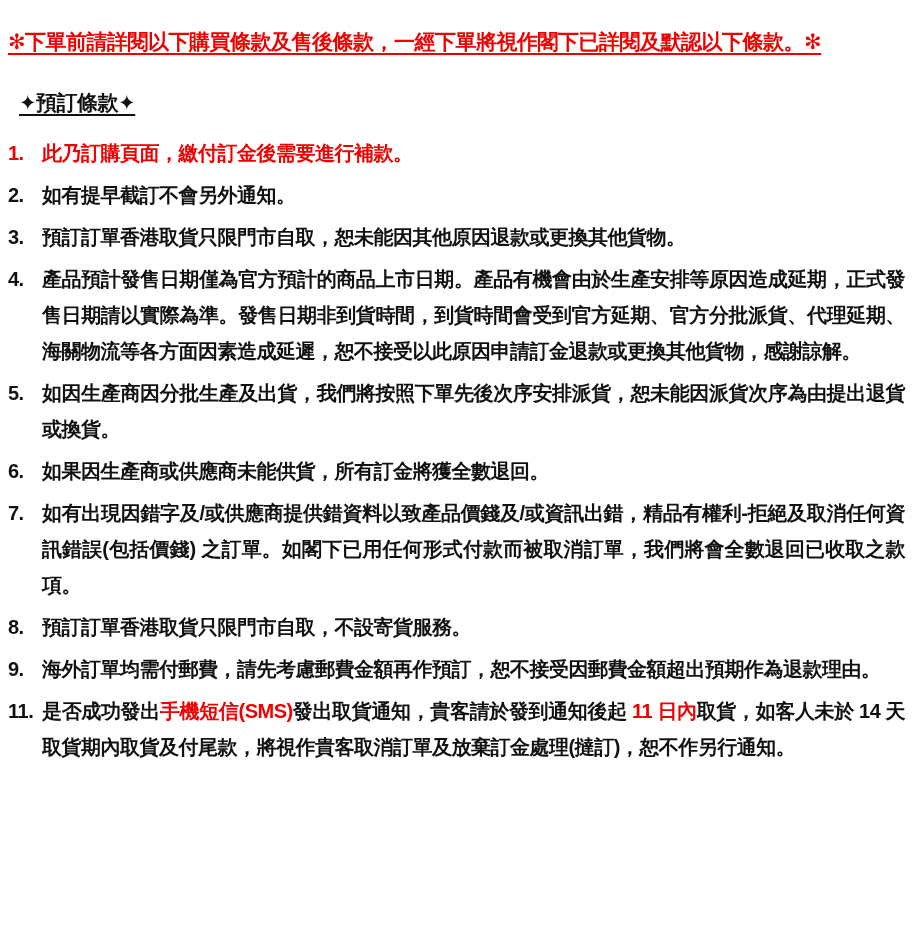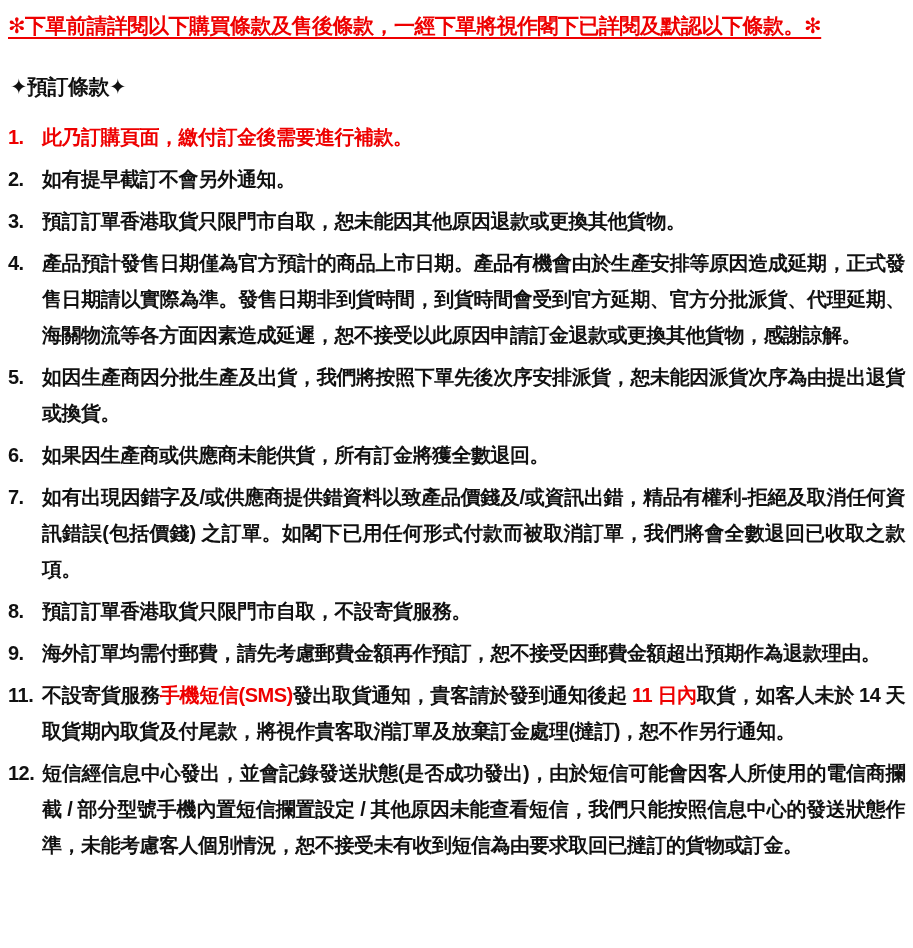--- a/index.html
+++ b/index.html
@@ -17,35 +17,36 @@
     min-height: 948px;
     box-sizing: border-box;
     font-family: "Liberation Sans", "DejaVu Sans", sans-serif;
     font-weight: 700;
     color: var(--text);
   }
   .page {
     padding: 10px 8px 10px 8px;
   }
   .notice {
-    margin: 0 0 4px 0;
+    margin: 16px 0 4px 0;
     font-size: 21px;
     line-height: 1.5;
     color: var(--red);
     text-decoration: underline;
     text-underline-offset: 4px;
     text-decoration-thickness: 2px;
     letter-spacing: -0.5px;
   }
   .section-title {
-    margin: 26px 0 18px 2px;
+    margin: 26px 0 18px 11px;
     font-size: 21px;
     line-height: 1.4;
     color: var(--text);
     display: inline-block;
+    text-decoration: underline;
     text-underline-offset: 4px;
     text-decoration-thickness: 2px;
     letter-spacing: -0.5px;
   }
   .terms {
     font-size: 20px;
     line-height: 1.8;
   }
   .term {
     display: flex;
@@ -114,20 +115,16 @@
       <div class="term">
         <span class="num">8.</span>
         <span class="body"><span>預訂訂單香港取貨只限門市自取，不設寄貨服務。</span></span>
       </div>
       <div class="term">
         <span class="num">9.</span>
         <span class="body"><span>海外訂單均需付郵費，請先考慮郵費金額再作預訂，恕不接受因郵費金額超出預期作為退款理由。</span></span>
       </div>
       <div class="term">
         <span class="num">11.</span>
-        <span class="body"><span>不設寄貨服務</span><span class="red-underline">手機短信(SMS)</span><span>發出取貨通知，貴客請於發到通知後起 </span><span class="red-underline">11 日內</span><span>取貨，如客人未於 14 天取貨期內取貨及付尾款，將視作貴客取消訂單及放棄訂金處理(撻訂)，恕不作另行通知。</span></span>
-      </div>
-      <div class="term">
-        <span class="num">12.</span>
-        <span class="body"><span>短信經信息中心發出，並會記錄發送狀態(是否成功發出)，由於短信可能會因客人所使用的電信商攔截 / 部分型號手機內置短信攔置設定 / 其他原因未能查看短信，我們只能按照信息中心的發送狀態作準，未能考慮客人個別情況，恕不接受未有收到短信為由要求取回已撻訂的貨物或訂金。</span></span>
+        <span class="body"><span>是否成功發出</span><span class="red-underline">手機短信(SMS)</span><span>發出取貨通知，貴客請於發到通知後起 </span><span class="red-underline">11 日內</span><span>取貨，如客人未於 14 天取貨期內取貨及付尾款，將視作貴客取消訂單及放棄訂金處理(撻訂)，恕不作另行通知。</span></span>
       </div>
     </div>
 </div>
 
 </body></html>

